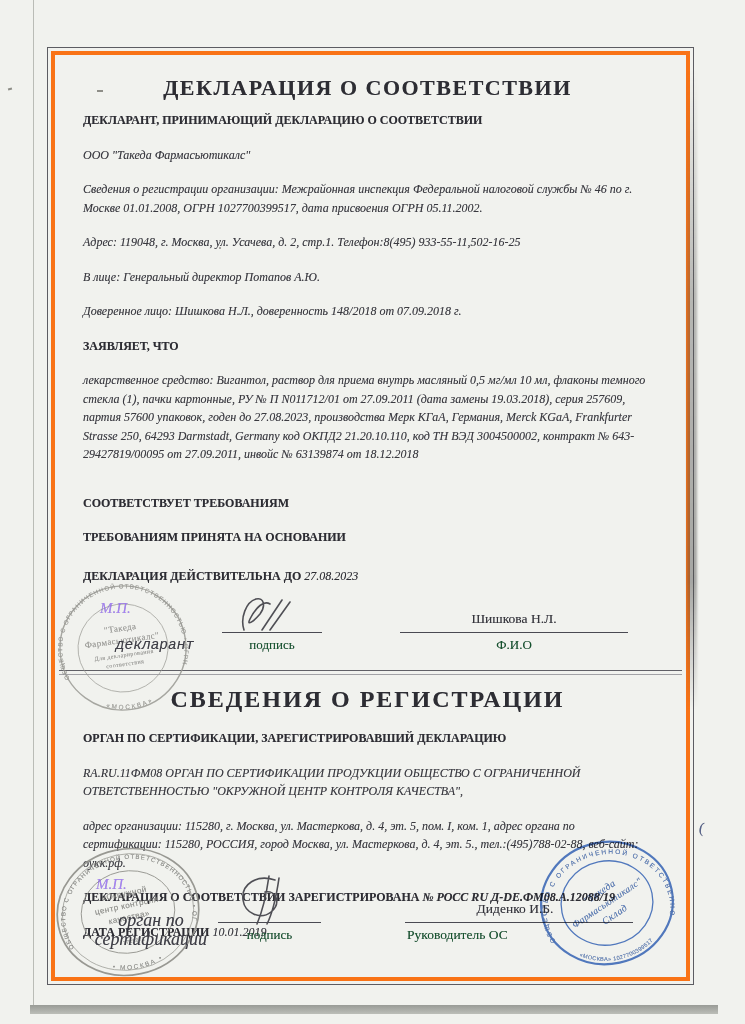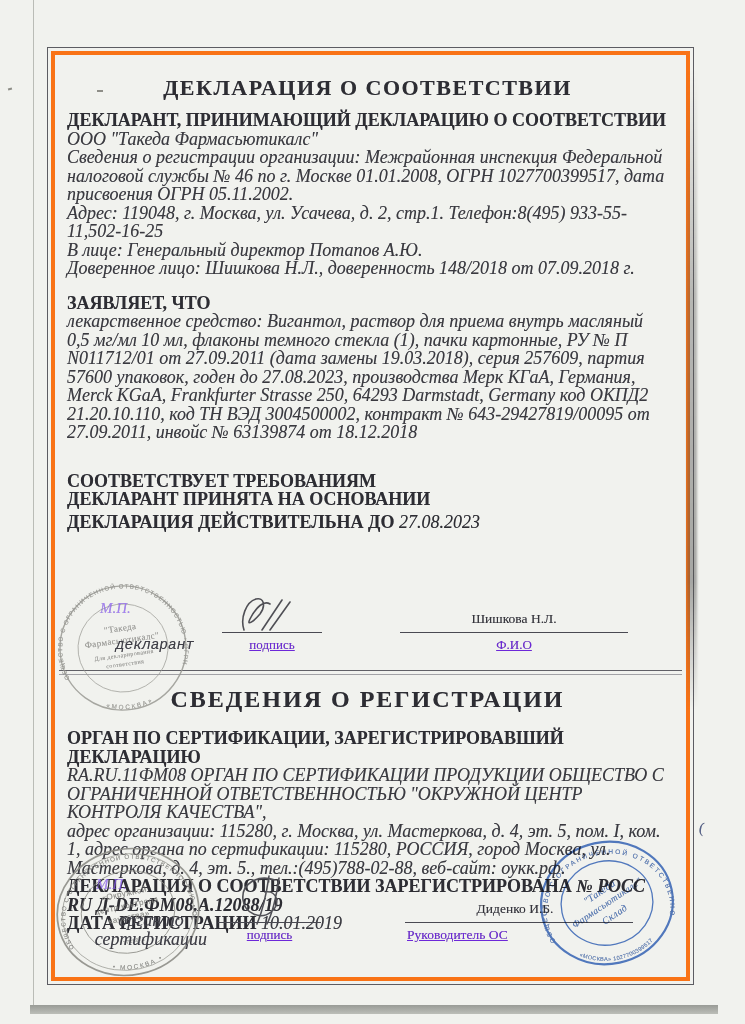--- a/index.html
+++ b/index.html
@@ -12,37 +12,37 @@
          border:1.4px solid #5c5c62;}
   .frame-inner{position:absolute;left:3px;top:3px;right:3px;bottom:3px;
          border:4px solid #f97316;}
   .sec-top{padding:12px 18px 0 12px;}
   .sec-bottom{position:absolute;left:0;right:0;top:618px;padding:4px 18px 0 12px;}
   .divider{position:absolute;left:4px;right:4px;top:615px;height:3px;
            border-top:1.4px solid #606066;border-bottom:1px solid #a2a2a6;}
   h1,h2{margin:0;text-align:center;color:#2d2d33;}
   h1{font-size:22px;line-height:26px;margin-top:8px;letter-spacing:1.5px;}
   h2{font-size:24px;line-height:28px;margin-top:8px;letter-spacing:2px;}
-  p{margin:0;font-size:18px;line-height:18.5px;}
+  p{margin:16px;font-size:12px;line-height:18.5px;}
   .h{font-weight:700;color:#2d2d33;}
   .i{font-style:italic;font-weight:400;color:#3a3a40;}
   .mt10{margin-top:10px;} .mt16{margin-top:16px;} .mt30{margin-top:30px;}
   .daterow{line-height:26px;margin-top:0;}
   .daterow:first-of-type{margin-top:60px;}
   .daterow .val{font-style:italic;font-weight:400;}
   .regnum{font-style:italic;}
   
   .overlay{position:absolute;left:0;top:0;width:745px;height:1024px;pointer-events:none;}
   .overlay>*{position:absolute;}
   .sigline{border-bottom:1.3px solid #4a4a52;height:0;}
   .l1{left:222px;top:632px;width:100px;}
   .l2{left:400px;top:632px;width:228px;}
   .l3{left:218px;top:922px;width:103px;}
   .l4{left:405px;top:922px;width:228px;}
-  .caption{font-size:13px;color:#6d28d9;text-align:center;text-decoration:underline;}
+  .caption{font-size:13px;color:#14532d;text-align:center;}
   .c1{left:222px;top:637px;width:100px;}
   .c2{left:400px;top:637px;width:228px;}
   .c3{left:218px;top:927px;width:103px;}
   .c4{left:407px;top:927px;width:228px;text-align:left;font-size:13.5px;}
   .name{font-size:13.5px;color:#35353c;text-align:center;}
   .n1{left:400px;top:611px;width:228px;}
   .n2{left:405px;top:901px;width:220px;}
   .plabel{font-style:italic;color:#3e3e46;}
   .declarant-label{left:95px;top:637px;width:120px;text-align:center;font-size:14.5px;font-family:Liberation Mono, monospace;}
   .organ-label{left:85px;top:911px;width:132px;text-align:center;font-size:18px;line-height:19px;}
@@ -83,21 +83,21 @@
         <p class="i">ООО "Такеда Фармасьютикалс"</p>
         <p class="i">Сведения о регистрации организации: Межрайонная инспекция Федеральной налоговой службы № 46 по г. Москве 01.01.2008, ОГРН 1027700399517, дата присвоения ОГРН 05.11.2002.</p>
         <p class="i">Адрес: 119048, г. Москва, ул. Усачева, д. 2, стр.1. Телефон:8(495) 933-55-11,502-16-25</p>
         <p class="i">В лице: Генеральный директор Потапов А.Ю.</p>
         <p class="i">Доверенное лицо: Шишкова Н.Л., доверенность 148/2018 от 07.09.2018 г.</p>
 
         <p class="h mt16">ЗАЯВЛЯЕТ, ЧТО</p>
         <p class="i">лекарственное средство: Вигантол, раствор для приема внутрь масляный 0,5 мг/мл 10 мл, флаконы темного стекла (1), пачки картонные, РУ № П N011712/01 от 27.09.2011 (дата замены 19.03.2018), серия 257609, партия 57600 упаковок, годен до 27.08.2023, производства Мерк КГаА, Германия, Merck KGaA, Frankfurter Strasse 250, 64293 Darmstadt, Germany код ОКПД2 21.20.10.110, код ТН ВЭД 3004500002, контракт № 643-29427819/00095 от 27.09.2011, инвойс № 63139874 от 18.12.2018</p>
 
         <p class="h mt30">СООТВЕТСТВУЕТ ТРЕБОВАНИЯМ</p>
-        <p class="h">ДЕКЛАРАНТ ПРИНЯТА НА ОСНОВАНИИ</p>
+        <p class="h">ТРЕБОВАНИЯМ ПРИНЯТА НА ОСНОВАНИИ</p>
 
         <p class="h daterow"><span>ДЕКЛАРАЦИЯ ДЕЙСТВИТЕЛЬНА ДО</span> <span class="val">27.08.2023</span></p>
       </div>
 
       <div class="divider"></div>
 
       <div class="sec-bottom">
         <h2>СВЕДЕНИЯ О РЕГИСТРАЦИИ</h2>
         <p class="h mt16">ОРГАН ПО СЕРТИФИКАЦИИ, ЗАРЕГИСТРИРОВАВШИЙ ДЕКЛАРАЦИЮ</p>
         <p class="i">RA.RU.11ФМ08 ОРГАН ПО СЕРТИФИКАЦИИ ПРОДУКЦИИ ОБЩЕСТВО С ОГРАНИЧЕННОЙ ОТВЕТСТВЕННОСТЬЮ "ОКРУЖНОЙ ЦЕНТР КОНТРОЛЯ КАЧЕСТВА",</p>

